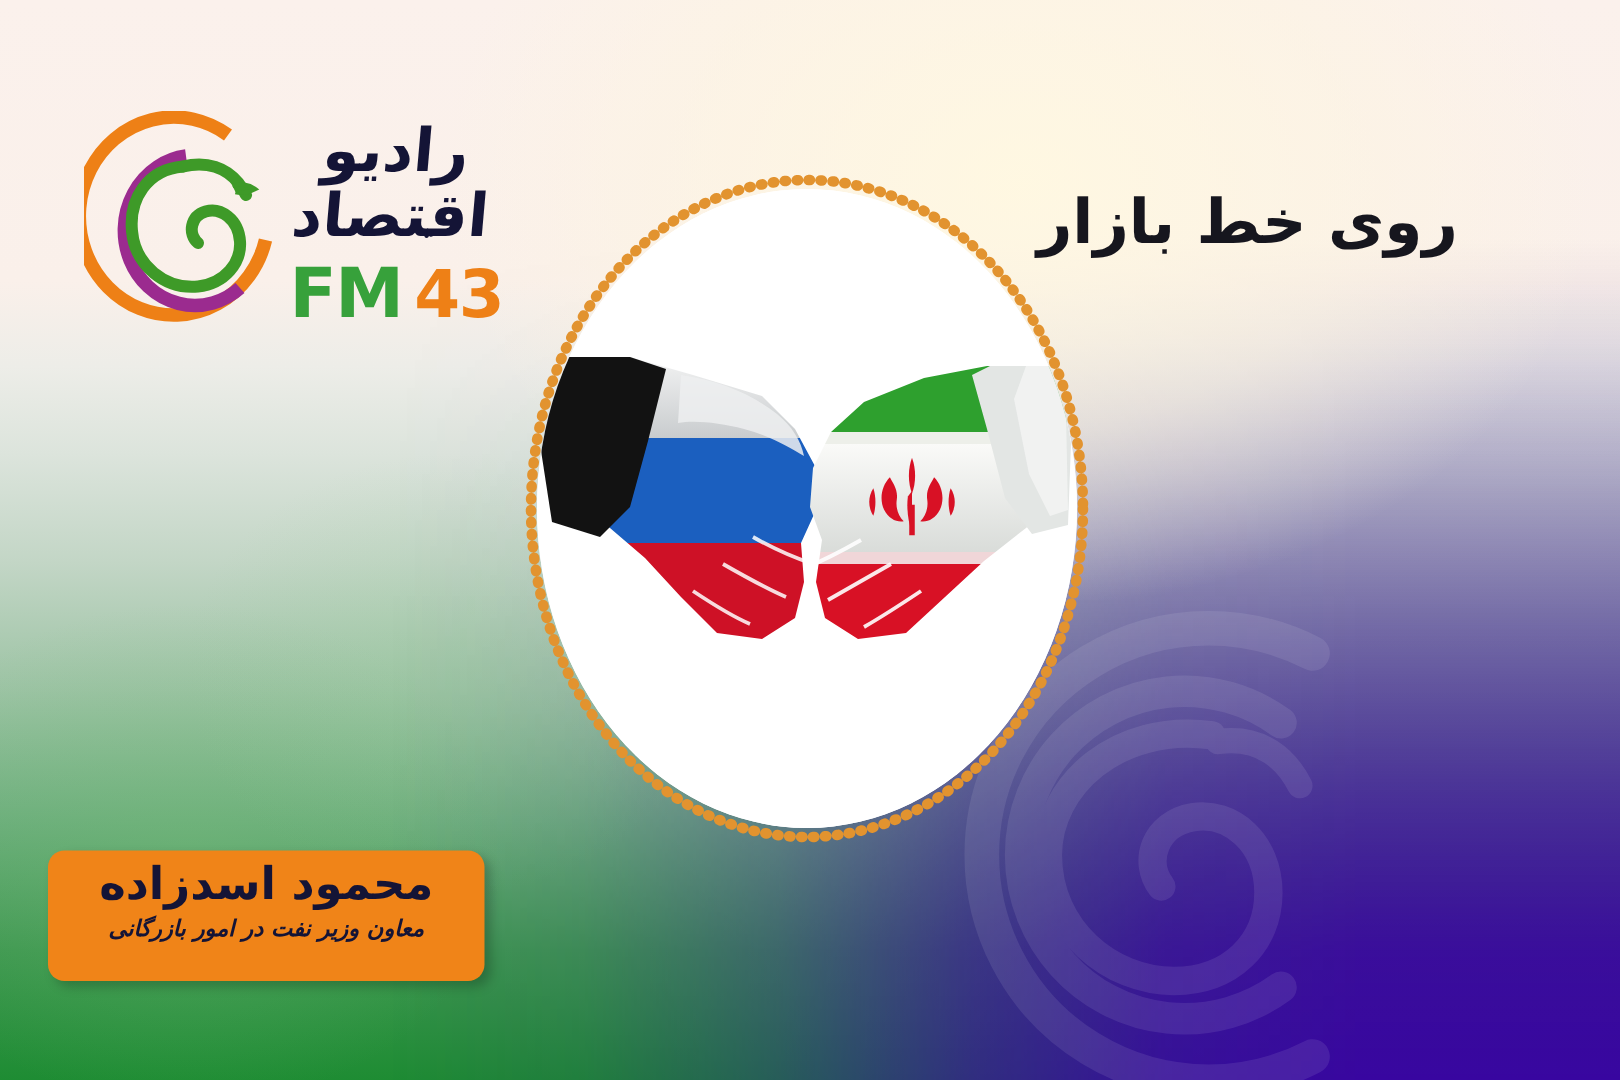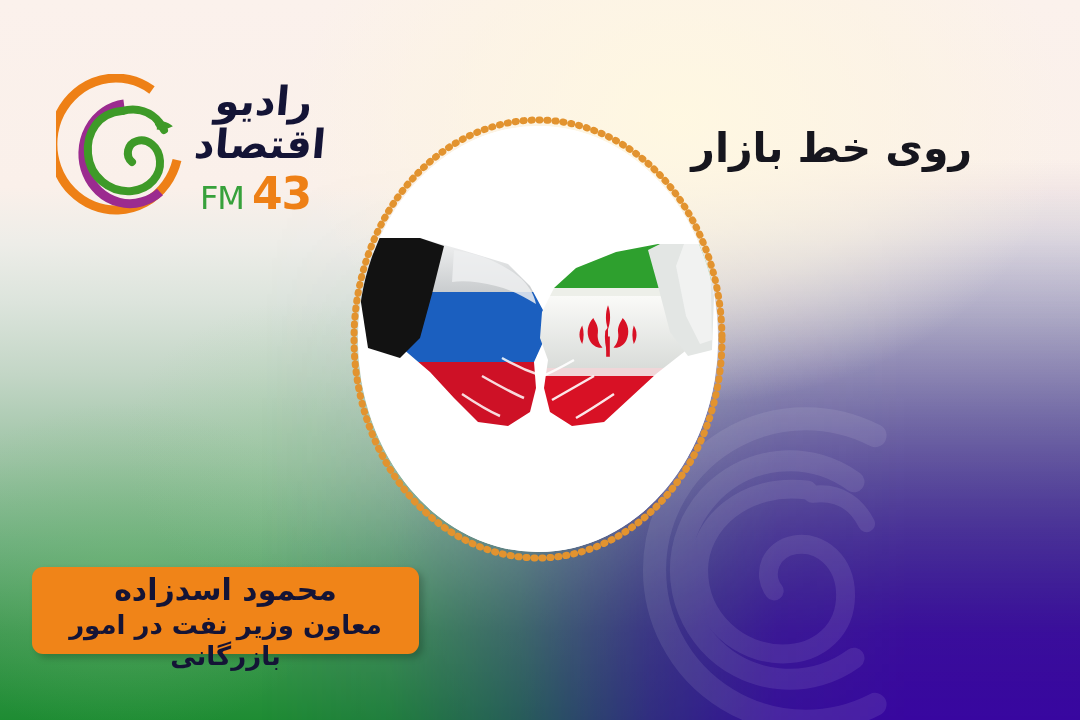--- a/index.html
+++ b/index.html
@@ -124,22 +124,22 @@
     display: block;
   }
   .logo-fm {
     position: absolute;
     left: 193px; top: 168px;
     width: 125px;
     text-align: center;
     white-space: nowrap;
   }
   .logo-fm .fm {
-    font-size: 32px;
-    font-weight: 400;
+    font-size: 46px;
+    font-weight: 700;
     color: #37A13B;
     letter-spacing: -1px;
   }
   .logo-fm .num {
     font-size: 44px;
     font-weight: 700;
     color: #EE8016;
     letter-spacing: -1px;
     position: relative;
   }
@@ -187,44 +187,45 @@
   .photo-inner {
     position: absolute;
     inset: 0;
   }
   .photo-inner svg { width:100%; height:100%; display:block; }
 
   
   .name-banner {
     position: absolute;
     left: 32px; top: 567px;
-    width: 387px; height: 87px;
+    width: 291px; height: 87px;
     background: #F08418;
     border-radius: 11px;
     box-shadow: 4px 4px 7px rgba(0,0,0,0.22);
     direction: rtl;
     text-align: center;
     padding-top: 3px;
     box-sizing: border-box;
   }
   .name-banner .person-name {
     display: block;
     font-size: 30px;
     font-weight: 700;
     color: #141436;
     line-height: 1.32;
     letter-spacing: -0.3px;
   }
   .name-banner .person-role {
     display: block;
-    font-size: 26px;
+    font-size: 15px;
     font-weight: 700;
     color: #141436;
     line-height: 1.22;
     letter-spacing: -0.3px;
+    font-style: italic;
   }
 </style>
 </head>
 <body>
 
 <div id="stage">
 
   <div class="bg-base"></div>
   <div class="bg-blob-a"></div>
   <div class="bg-blob-b"></div>

